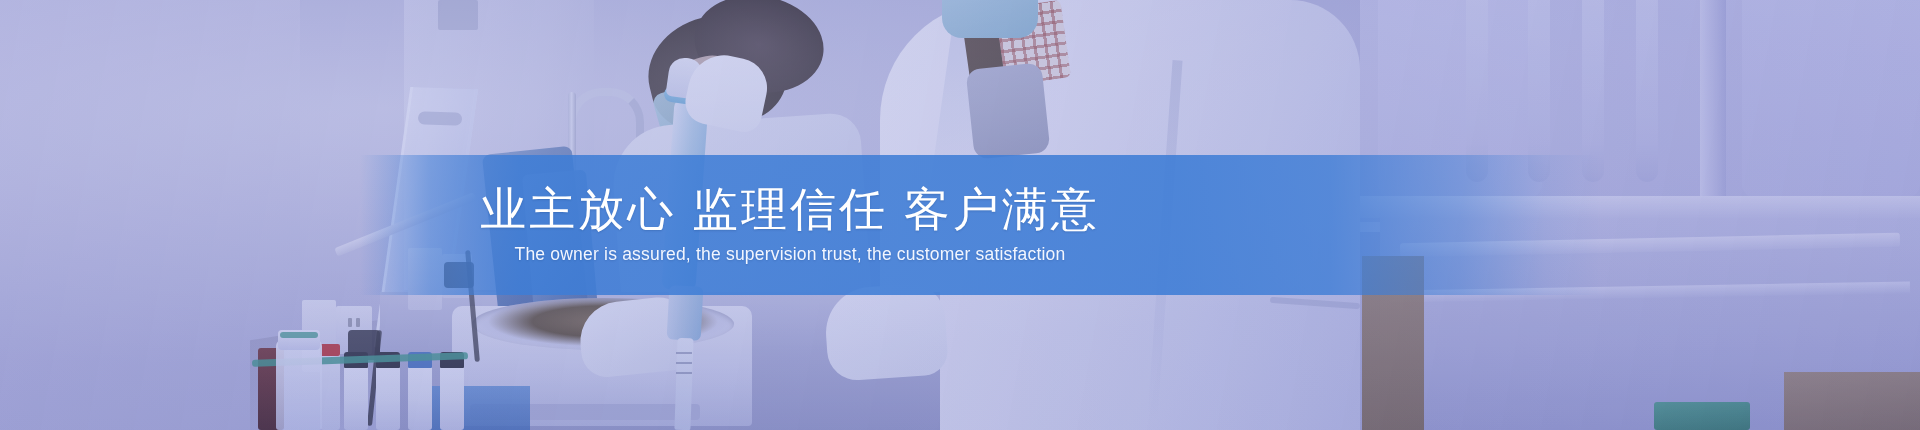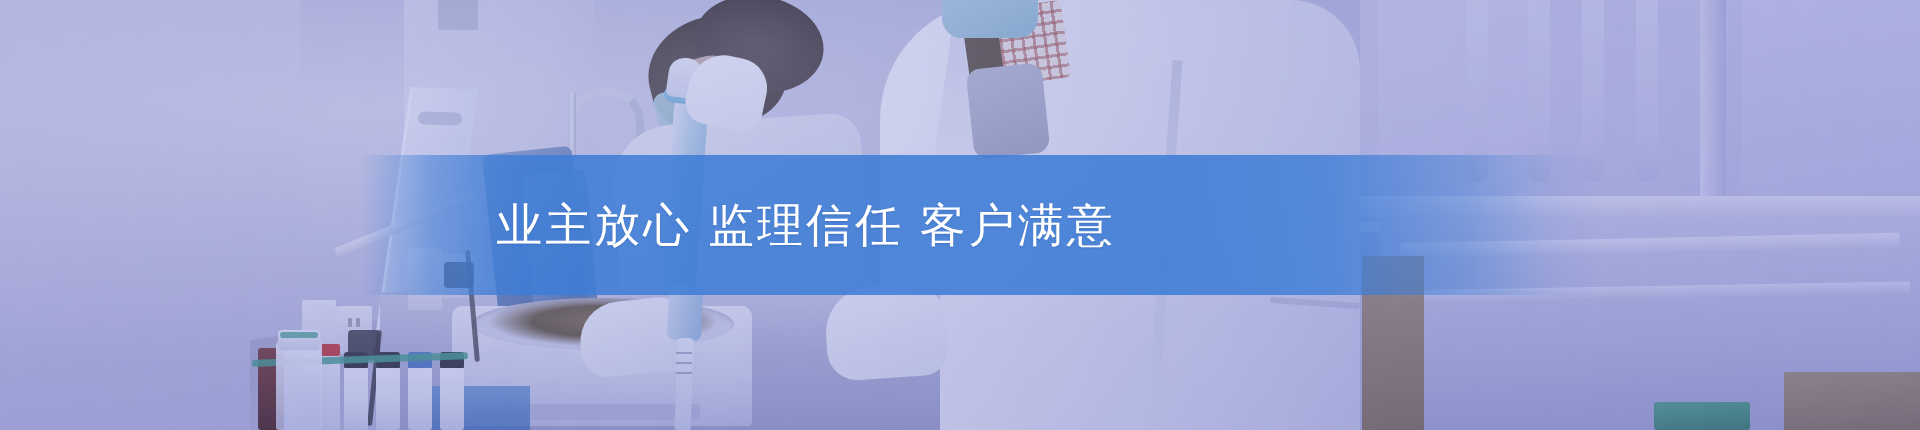--- a/index.html
+++ b/index.html
@@ -607,21 +607,21 @@
   .banner-text {
     position: absolute;
     left: 0;
     top: 155px;
     width: 1580px;
     height: 140px;
     display: flex;
     flex-direction: column;
     align-items: center;
     justify-content: center;
-    padding-left: 16px;
+    padding-left: 0;
   }
 
   .headline {
     color: #ffffff;
     font-size: 46px;
     line-height: 1.06;
     letter-spacing: 3px;
     white-space: nowrap;
     font-weight: 400;
     text-shadow: 0 1px 2px rgba(25,55,110,0.22);
@@ -738,15 +738,16 @@
     <div class="bottle-cap-ring"></div>
 
     <div class="photo-tint"></div>
     <div class="photo-haze"></div>
   </div>
 
   <div class="banner-strip"></div>
 
   <div class="banner-text">
     <div class="headline">业主放心 监理信任 客户满意</div>
+    <div class="subline">The owner is assured, the supervision trust, the customer satisfaction</div>
   </div>
 
 </div>
 
 </body></html>

